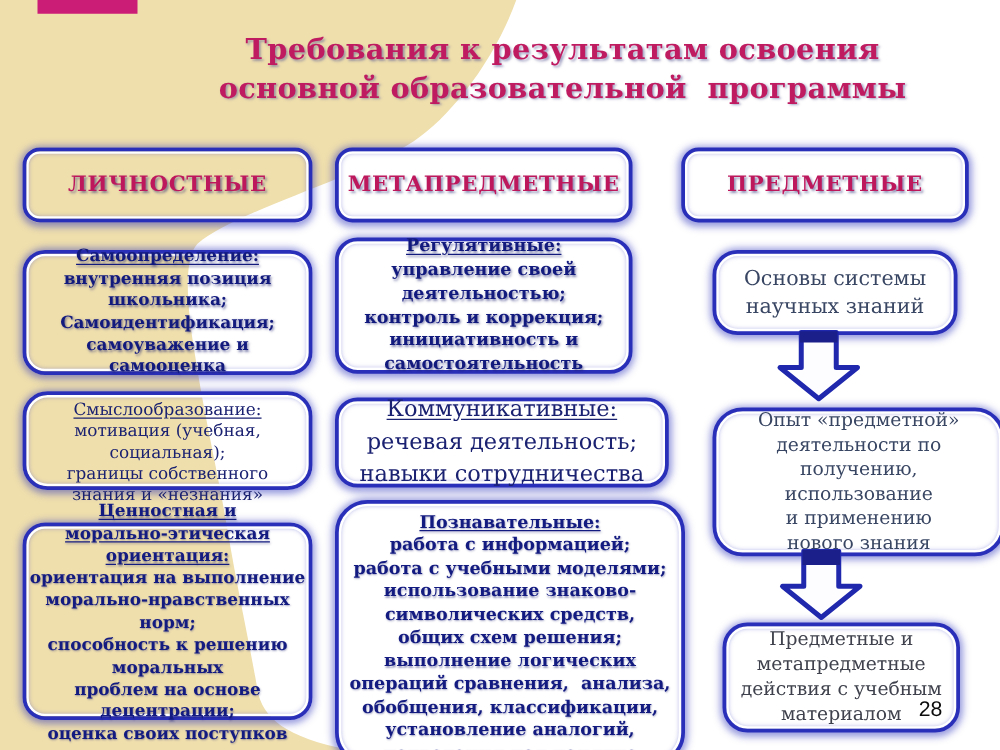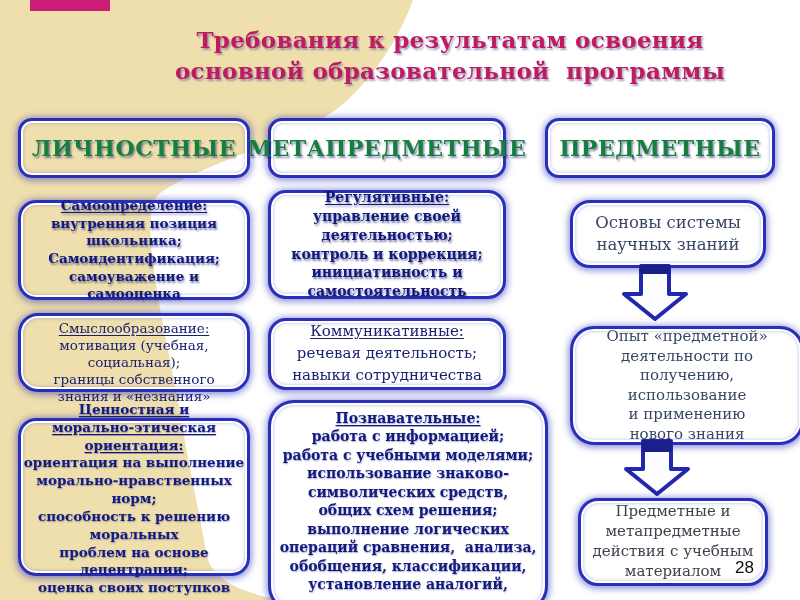--- a/index.html
+++ b/index.html
@@ -18,37 +18,37 @@
   .bx{
     position:absolute; box-sizing:border-box;
     border:3px solid #2a2fb9; border-radius:18px; background:transparent;
     box-shadow:0 1px 6px 2px rgba(50,55,190,.5),
                inset 0 0 0 2px #ffffff,
                inset 0 0 4px 1px rgba(50,55,190,.55);
     display:flex; flex-direction:column; justify-content:center; align-items:center;
     text-align:center; padding:3px 6px;
   }
   .white{background:#ffffff;}
-  .hdrbox{font-weight:bold; font-size:22px; letter-spacing:.6px; color:#15803d;
+  .hdrbox{font-weight:bold; font-size:17px; letter-spacing:.6px; color:#be185d;
           text-shadow:1.5px 1.5px 2px rgba(30,30,110,.5); border-radius:14px;}
   .hd{text-decoration:underline; text-underline-offset:2px;}
   .tb{font-weight:bold; color:#131a7e; text-shadow:1px 1.5px 2px rgba(25,30,110,.55);justify-content:center;}
   .tbl{font-weight:bold; color:#141b80; text-shadow:.5px 1px 1.5px rgba(25,30,110,.4);}
   .tn{color:#1a2170;}
   .t3{color:#394663;}
   .h1bx{left:18px;  top:118px; width:232px; height:60px;}
   .h2bx{left:268px; top:118px; width:238px; height:60px;}
   .h3bx{left:545px; top:118px; width:230px; height:60px;}
   .c1a{left:18px; top:200px; width:232px; height:100px; font-size:13.5px; line-height:1.3;}
   .c1b{left:18px; top:313px; width:232px; height:79px;  font-size:13.5px; line-height:1.25; justify-content:flex-start; padding-top:4px;border-radius:20px;}
   .c1c-frame{left:18px; top:418px; width:232px; height:158px;}
   .c1c-text{position:absolute; left:18px; top:401px; width:232px; text-align:center;
             font-size:13.5px; line-height:1.32;}
   .c2a{left:268px; top:190px; width:238px; height:109px; font-size:14px; line-height:1.35;}
-  .c2b{left:268px; top:318px; width:238px; height:72px;  font-size:15px; line-height:1.45;}
+  .c2b{left:268px; top:318px; width:267px; height:72px;  font-size:18px; line-height:1.45;}
   .c2c{left:268px; top:400px; width:280px; height:212px; font-size:14px; line-height:1.32; border-radius:26px; justify-content:flex-start; padding-top:6px;}
   .c3a{left:570px; top:200px; width:196px; height:68px;  font-size:16.5px; line-height:1.35; border-radius:20px;}
   .c3b{left:570px; top:326px; width:234px; height:119px; font-size:15px;  line-height:1.3;  border-radius:24px;}
   .c3c{left:578px; top:498px; width:190px; height:88px;  font-size:15px;  line-height:1.32; border-radius:20px; color:#3f414c;}
   .arrow{position:absolute; width:90px; height:58px; pointer-events:none;}
   .ar1{left:610px; top:264px;}
   .ar2{left:612px; top:439px;}
   .pagenum{position:absolute; left:735px; top:558px; font-family:"Liberation Sans","DejaVu Sans",sans-serif;
            font-weight:normal; font-size:17px; color:#0c0c0c;}
   .ln{white-space:pre-wrap;}

